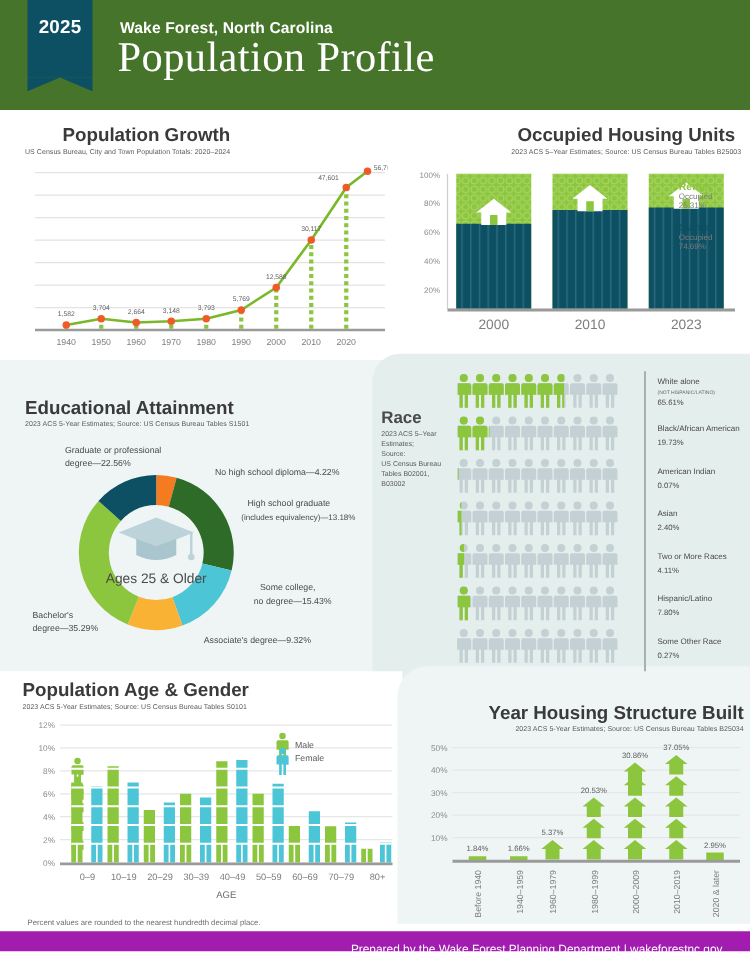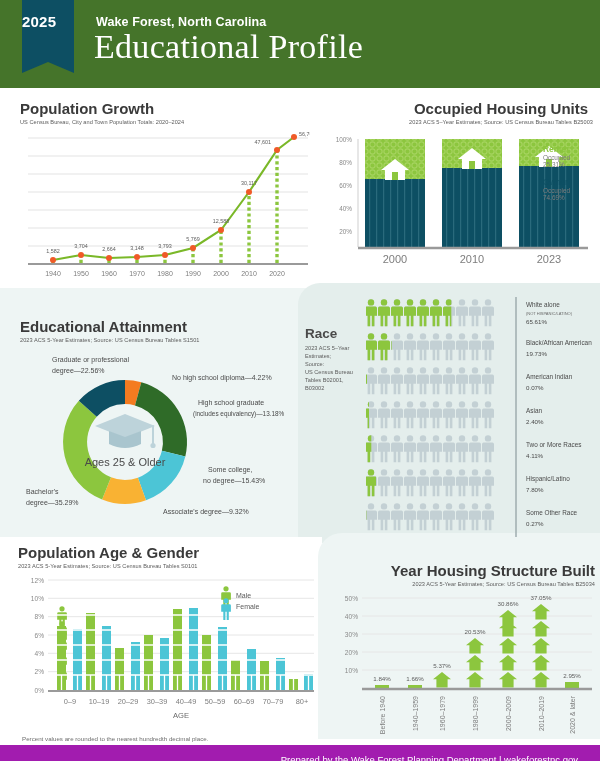--- a/index.html
+++ b/index.html
@@ -13,21 +13,21 @@
   .page { position: relative; width: 600px; height: 777px; background: #fff; }
 
   
   .header {
     position: absolute; top: 0; left: 0; width: 600px; height: 88px;
     background: #45742a;
   }
   .ribbon {
     position: absolute; left: 22px; top: 0; width: 52px; height: 62px;
     background: #0d4f63; color: #fff;
-    display: flex; align-items: flex-start; 
+    display: flex; align-items: flex-start; justify-content: center;
     padding-top: 13px;
     font-size: 15px; font-weight: bold; letter-spacing: .2px;
   }
   .ribbon:after {
     content: ""; position: absolute; bottom: -11px; left: 0;
     border-left: 26px solid #0d4f63; border-right: 26px solid #0d4f63;
     border-bottom: 11px solid transparent;
   }
   .hdr-sub {
     position: absolute; left: 96px; top: 15px;
@@ -58,21 +58,21 @@
   .panel-bottom-right {
     position: absolute; left: 318px; top: 533px; width: 282px; height: 206px;
     background: #eef5f4; border-top-left-radius: 24px;
   }
 
   .sec-title { font-size: 15px; font-weight: bold; color: #3a3a3a; }
   .sec-sub { font-size: 5.6px; color: #5b5b5b; letter-spacing: .05px; margin-top: 2px; }
 
   
   .popgrowth { position: absolute; left: 20px; top: 100px; width: 290px; height: 180px; }
-  .pg-head { position: absolute; left: 0; top: 0; }
+  .pg-head { position: absolute; left: 0; top: 0; text-align: right; }
 
   
   .housing { position: absolute; left: 320px; top: 100px; width: 275px; height: 180px; }
   .hs-head { position: absolute; right: 2px; top: 0; text-align: center; }
 
   
   .edu { position: absolute; left: 20px; top: 318px; width: 280px; height: 215px; }
 
   
   .race { position: absolute; left: 300px; top: 292px; width: 298px; height: 248px; }
@@ -107,21 +107,21 @@
 </head>
 <body>
 
 <div class="page">
 
   <div class="header">
     <div class="ribbon">
       <span>2025</span>
     </div>
     <div class="hdr-sub">Wake Forest, North Carolina</div>
-    <div class="hdr-title">Educational Profile</div>
+    <div class="hdr-title">Population Profile</div>
   </div>
 
   <div class="panel-mid"></div>
   <div class="panel-race"></div>
   <div class="panel-bottom-left"></div>
   <div class="panel-bottom-right"></div>
 
   <div class="popgrowth">
     <div class="pg-head">
       <div class="sec-title">Population Growth</div>

